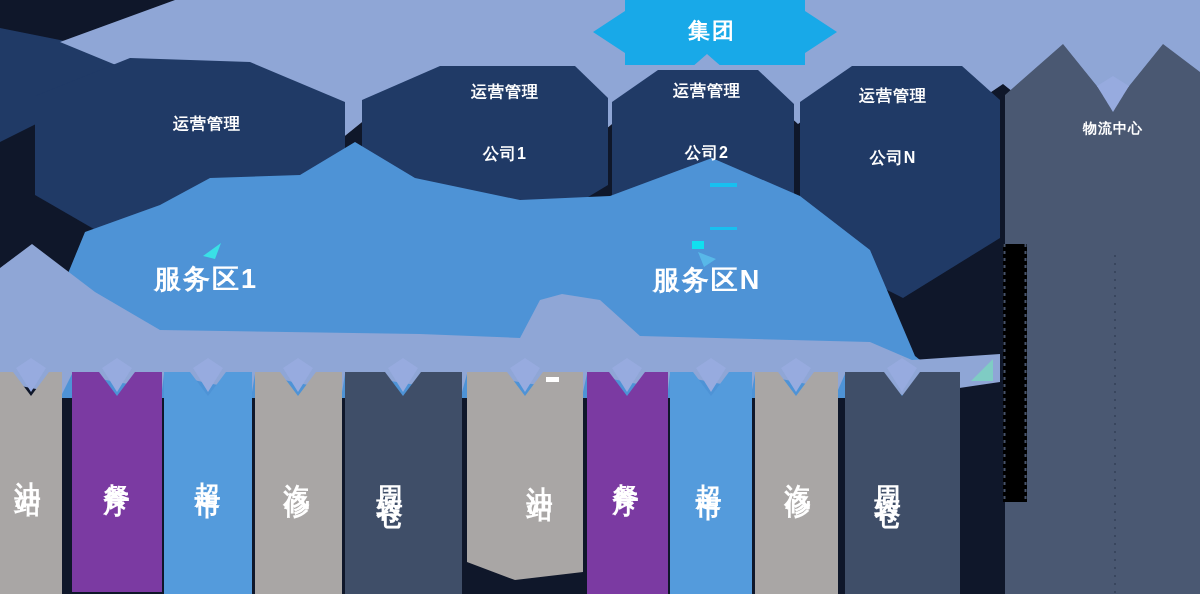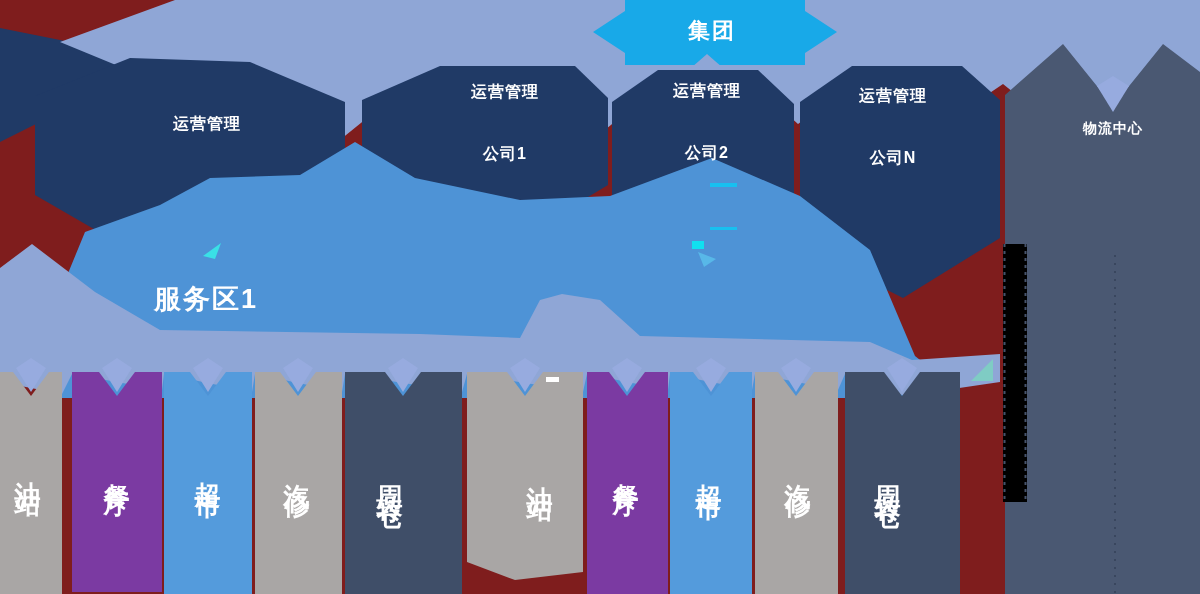--- a/index.html
+++ b/index.html
@@ -1,27 +1,27 @@
 <!DOCTYPE html>
 <html><head>
 <meta charset="utf-8">
 <style>
   html,body{margin:0;padding:0;background:#000;}
   #stage{
-    position:relative;width:1200px;height:594px;background:#7f1d1d;overflow:hidden;
+    position:relative;width:1200px;height:594px;background:#0f172a;overflow:hidden;
     font-family:"Liberation Sans","DejaVu Sans",sans-serif;
   }
   #shapes{position:absolute;left:0;top:0;}
   .lbl{
     position:absolute;color:#fff;font-weight:bold;white-space:pre;
     transform:translate(-50%,-50%);text-align:center;line-height:1.3;
   }
   .lbl-root{font-size:22px;letter-spacing:2px;}
   .lbl-center{font-size:16px;letter-spacing:1px;}
-  .lbl-area{font-size:27px;letter-spacing:2px;margin-top:20px;}
+  .lbl-area{font-size:27px;letter-spacing:2px;}
   .lbl-col{
     font-size:26px;letter-spacing:0.35em;
     writing-mode:vertical-rl;text-orientation:upright;line-height:1;
   }
 </style>
 </head>
 <body>
 
 <div id="stage">
 
@@ -99,20 +99,21 @@
   </div>
 
   <div class="lbl lbl-center" style="left:893px;top:127px;">
     <div>运营管理</div>
     <div>公司N</div>
   </div>
 
   <div class="lbl lbl-center" style="left:1113px;top:128px;font-size:14px;">物流中心</div>
 
   <div class="lbl lbl-area" style="left:206px;top:280px;">服务区1</div>
+  <div class="lbl lbl-area" style="left:707px;top:281px;">服务区N</div>
 
   <div class="lbl lbl-col" style="left:28px;top:470px;">油站</div>
   <div class="lbl lbl-col" style="left:117px;top:472px;">餐厅</div>
   <div class="lbl lbl-col" style="left:208px;top:470px;">超市</div>
   <div class="lbl lbl-col" style="left:297px;top:472px;">汽修</div>
   <div class="lbl lbl-col" style="left:390px;top:478px;">周转仓</div>
 
   <div class="lbl lbl-col" style="left:540px;top:475px;">油站</div>
   <div class="lbl lbl-col" style="left:626px;top:472px;">餐厅</div>
   <div class="lbl lbl-col" style="left:709px;top:472px;">超市</div>

